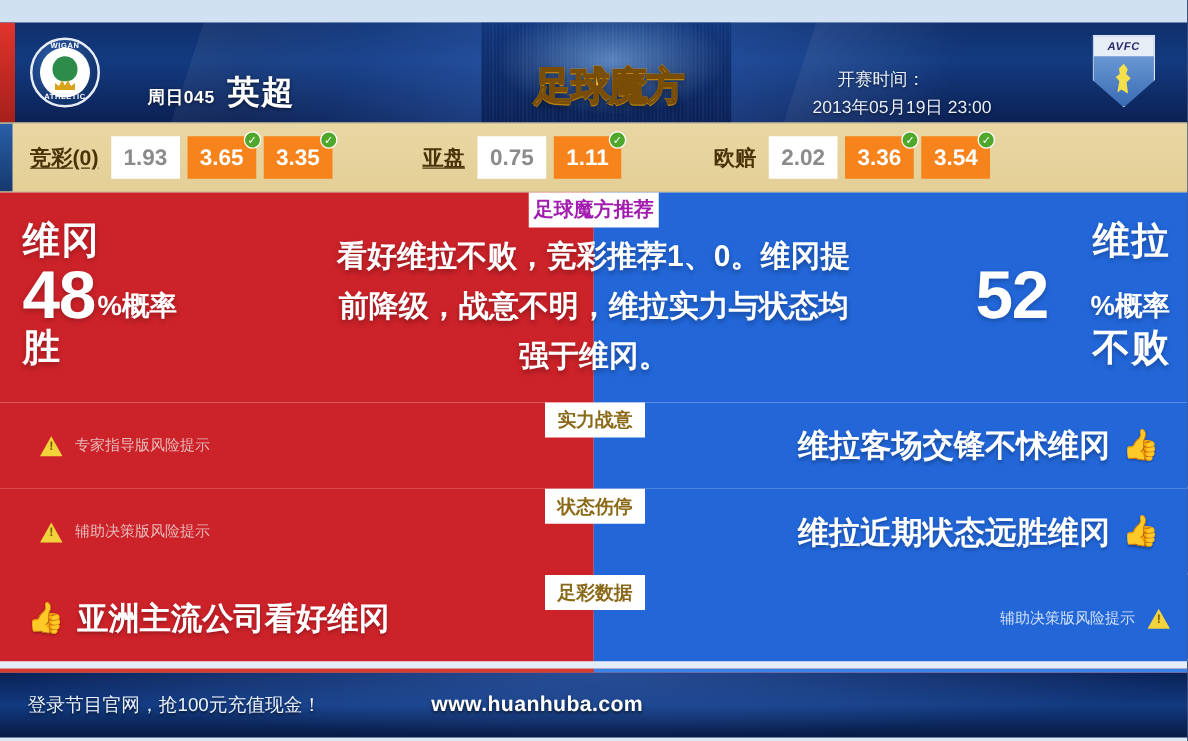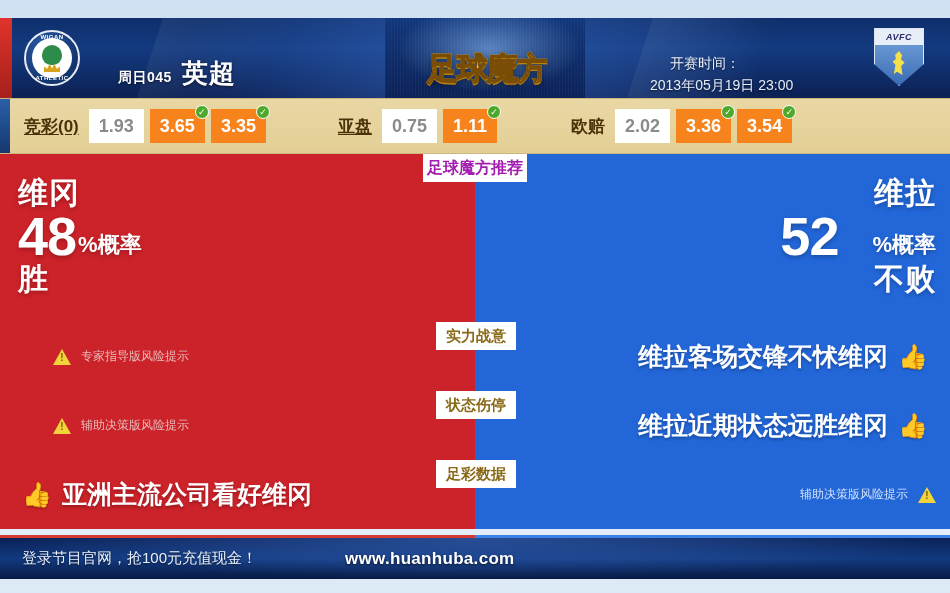--- a/index.html
+++ b/index.html
@@ -210,21 +210,21 @@
     z-index:3;
   }
 
   
   .rows{ position:absolute; left:0; top:322px; width:950px; height:213px; }
   .row{
     position:relative; width:950px; height:69px;
     display:flex; border-bottom:2px solid #ffffff;
   }
   .row .half{
-    height:69px; display:flex; align-items:center; position:relative;padding-left:21px;
+    height:69px; display:flex; align-items:center; position:relative;
   }
   .half-red{ background:#cc2229; }
   .half-blue{ background:#2266d8; }
 
   .row-tag{
     position:absolute; left:436px; top:0; height:28px; padding:0 10px;
     background:#ffffff; color:#8a6a18;
     font-size:15px; font-weight:bold;
     display:flex; align-items:center; justify-content:center;
     z-index:5;
@@ -255,21 +255,21 @@
     display:flex; align-items:center; gap:10px;
     white-space:nowrap;
   }
   .thumb{
     font-size:24px; color:#e6d79a; line-height:1;
     text-shadow:0 1px 2px rgba(0,0,0,.3);
   }
 
   
   .footer{
-    position:absolute; left:0; top:535px; width:950px; height:44px;
+    position:absolute; left:0; top:535px; width:950px; height:55px;
     background:
       radial-gradient(ellipse at 50% 0%, rgba(70,120,210,.5) 0%, rgba(10,30,80,0) 70%),
       linear-gradient(180deg,#0a2155 0%, #123a80 50%, #081a43 100%);
     display:flex; align-items:center;
     border-top:3px solid #b92a2e;
   }
   .footer-accent{
     position:absolute; left:0; top:-3px; width:475px; height:3px; background:#d63b33;
   }
   .footer-accent2{
@@ -386,20 +386,21 @@
       <div class="prob-block prob-right">
         <div class="prob-team">维拉</div>
         <div class="prob-mid">
           <span class="prob-num">52</span>
           <span class="prob-unit">%概率</span>
         </div>
         <div class="prob-outcome">不败</div>
       </div>
     </div>
     <div class="tip-tag">足球魔方推荐</div>
+    <div class="tip-text">看好维拉不败，竞彩推荐1、0。维冈提前降级，战意不明，维拉实力与状态均强于维冈。</div>
   </div>
 
   <div class="rows">
 
     <div class="row">
       <div class="half half-red" style="width:475px">
         <div class="risk-note">
           <span class="warn-icon"></span>
           <span>专家指导版风险提示</span>
         </div>

